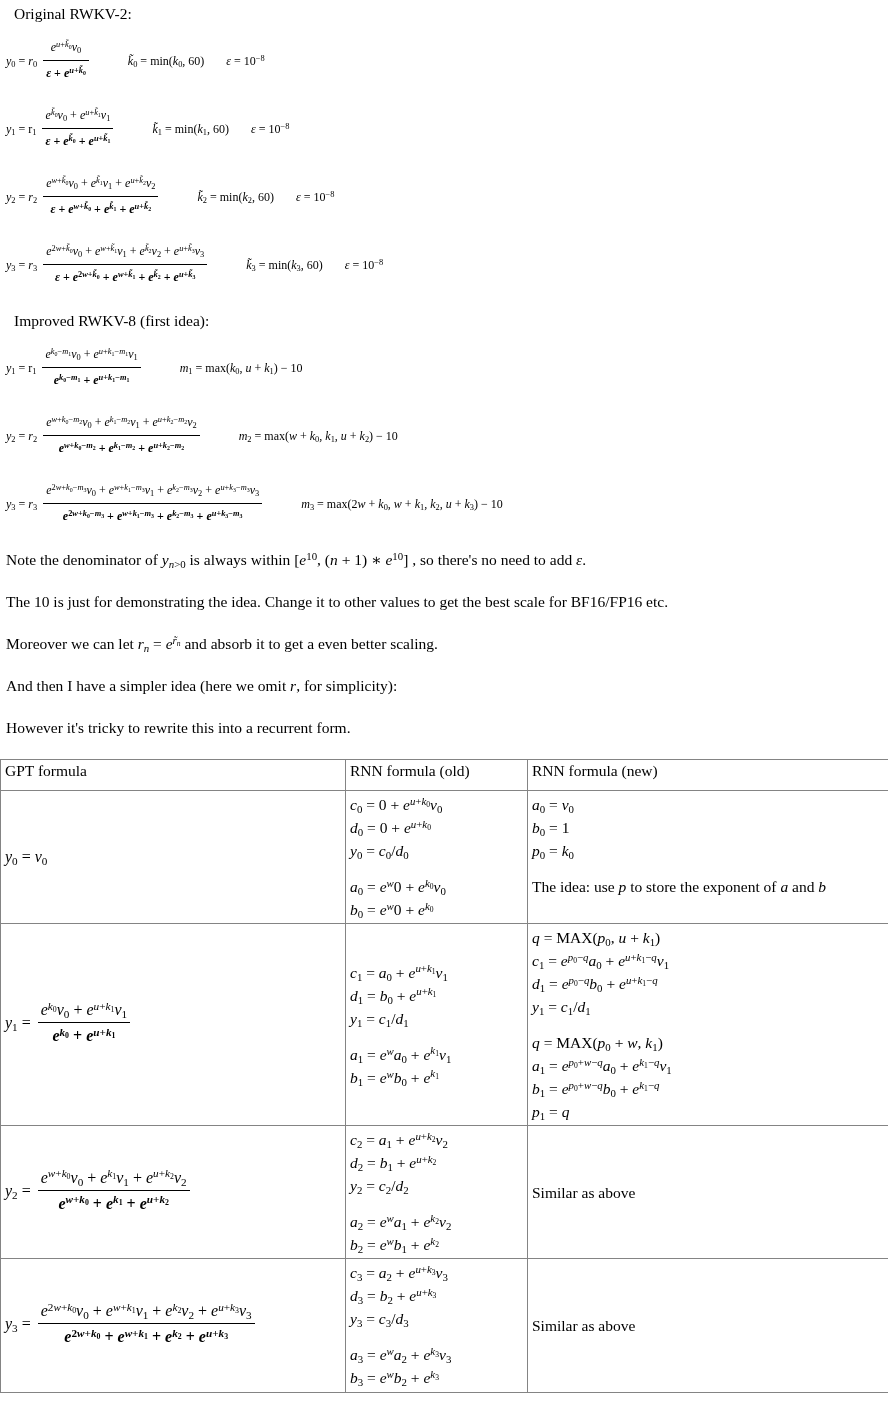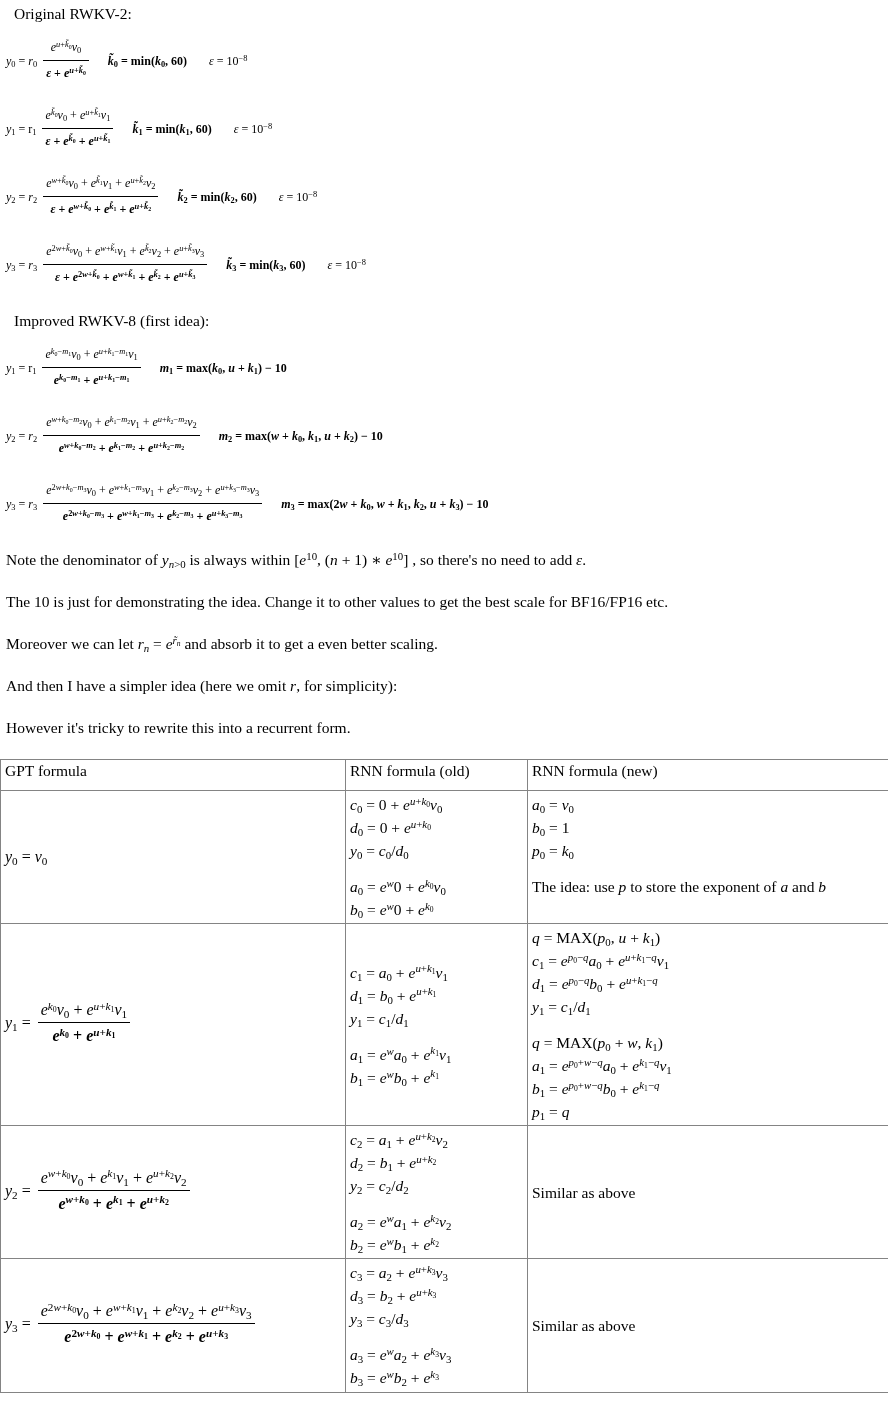--- a/index.html
+++ b/index.html
@@ -4,21 +4,21 @@
 <style>
   html,body{margin:0;padding:0;}
   body{
     width:888px;height:1423px;overflow:hidden;background:#ffffff;color:#000000;
     font-family:"Liberation Serif","DejaVu Serif",serif;font-size:15.5px;
   }
   .page{padding-top:3px;}
   .p{margin:0 0 21px;padding-left:6px;line-height:21px;}
   .hd{margin:0 0 14px;padding-left:14px;line-height:21px;}
   .eq{margin:0 0 19px;padding-left:6px;font-size:12px;line-height:24px;white-space:nowrap;}
-  .cond{margin-left:16px;font-weight:bold;}
+  .cond{margin-left:36px;}
   .eps{margin-left:22px;}
   .cond:empty,.eps:empty{display:none;margin:0;}
   i{font-style:italic;}
   .rm,.rm i{font-style:normal;}
   .sup{font-size:70%;vertical-align:0.48em;line-height:0;}
   .sb{font-size:70%;vertical-align:-0.28em;line-height:0;}
   .frac{display:inline-block;vertical-align:middle;text-align:center;margin:0 3px;transform:translateY(-2px);}
   .fn{display:block;padding:0 3px 1px;line-height:23px;}
   .fd{display:block;border-top:1px solid #000;padding:1px 3px 0;line-height:23px;font-weight:bold;}
   table{border-collapse:collapse;table-layout:fixed;width:888px;margin-top:0;}

